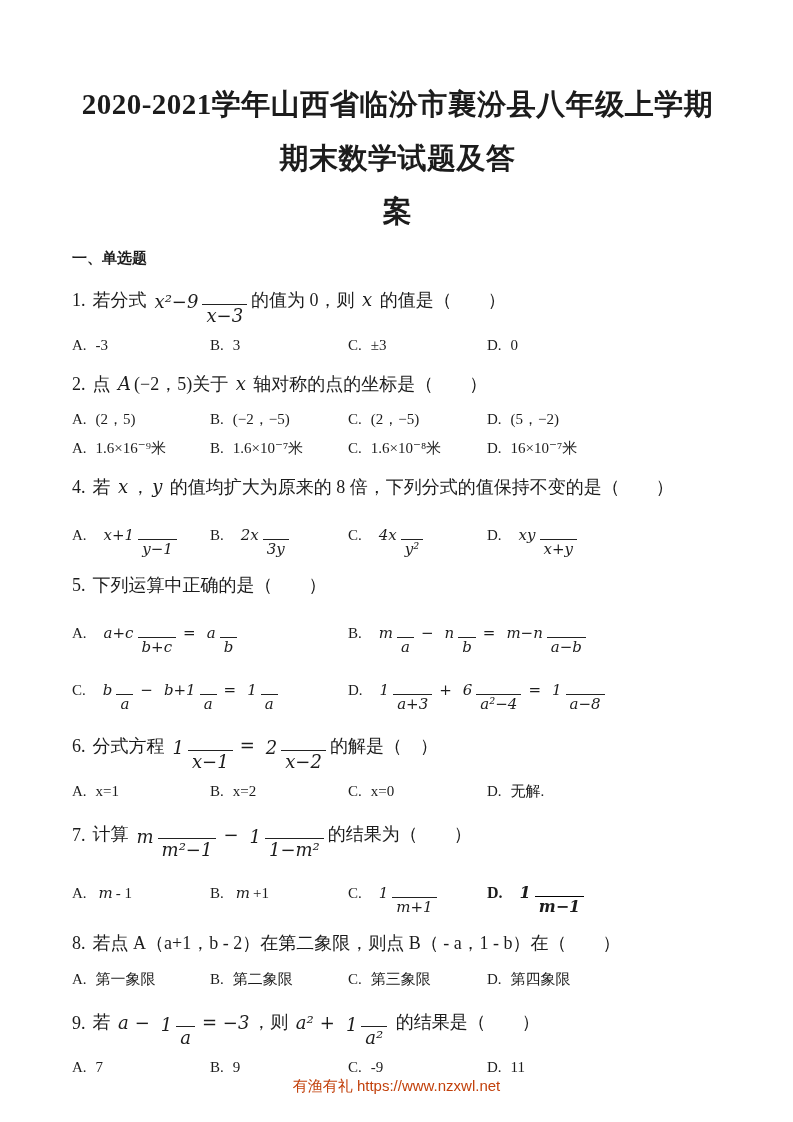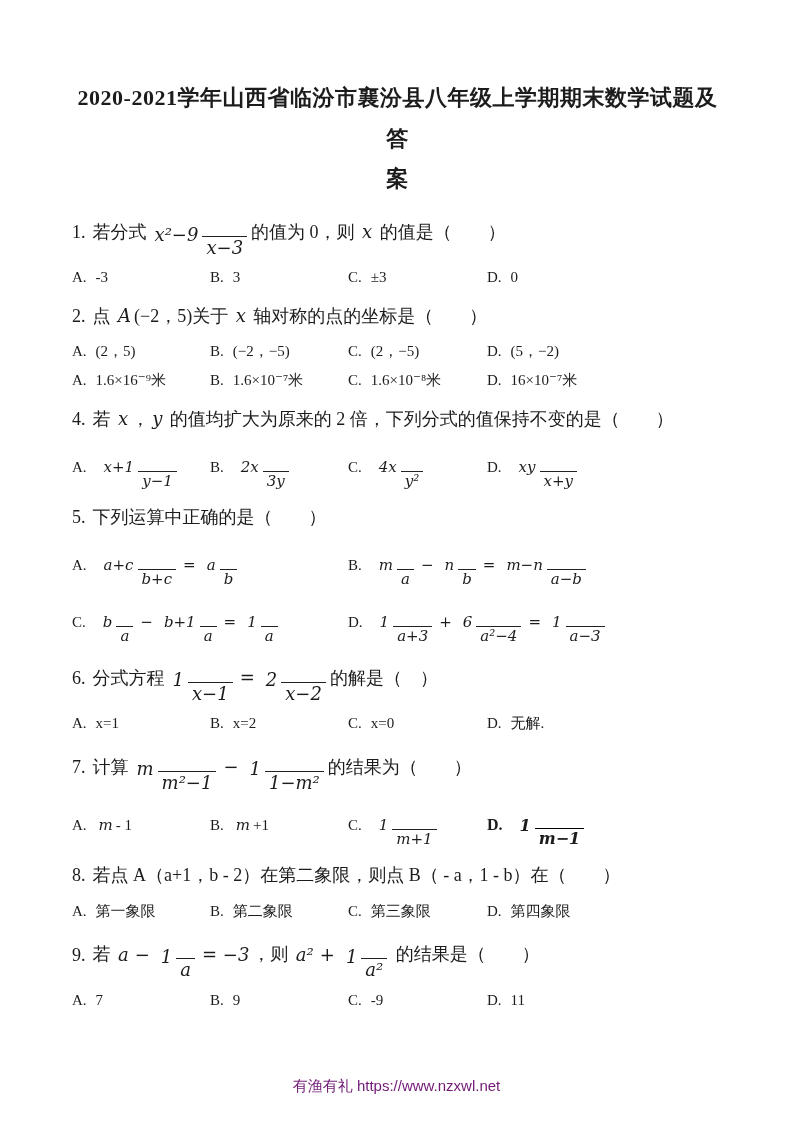--- a/index.html
+++ b/index.html
@@ -3,21 +3,21 @@
 <meta charset="utf-8">
 <style>
   html,body{margin:0;padding:0;}
   body{
     width:793px;height:1122px;position:relative;background:#ffffff;
     overflow:hidden;color:#1c1c1c;
     font-family:"Liberation Serif","DejaVu Serif",serif;
   }
   .content{padding:78px 70px 0 72px;}
   .title{
-    text-align:center;font-weight:bold;font-size:22px;line-height:1.85;
+    text-align:center;font-weight:bold;font-size:29px;line-height:1.85;
     letter-spacing:0.5px;margin-bottom:8px;
   }
   .title span{display:block;}
   .section-header{font-size:15px;font-weight:bold;margin:10px 0 2px 0;}
   .question{margin:0;}
   .stem{margin:9px 0 2px 0;font-size:18px;line-height:1.95;}
   .qnum{margin-right:7px;}
   .txt{}
   .math{font-style:italic;margin:0 3px;font-family:"DejaVu Serif","Liberation Serif",serif;}
   .frac{
@@ -31,32 +31,33 @@
     display:grid;grid-template-columns:138px 138px 139px 1fr;
     align-items:center;margin:7px 0 4px 0;font-size:15px;
   }
   .options.cols-2{grid-template-columns:276px 1fr;row-gap:10px;}
   .opt{display:flex;align-items:center;flex-wrap:wrap;min-height:22px;}
   .opt-label{margin-right:9px;}
   .opt.bold{font-weight:bold;font-size:16px;}
   .opt.bold .fden{border-top-width:1.8px;border-top-color:#000;}
   .footer{
     position:absolute;left:0;right:0;bottom:26px;text-align:center;
-    color:#701a75;font-size:15px;
+    color:#c2410c;font-size:15px;
     font-family:"Liberation Sans","DejaVu Sans",sans-serif;
   }
 </style>
 </head>
 <body>
 
 <div class="content">
   <div class="title">
     <span>2020-2021学年山西省临汾市襄汾县八年级上学期期末数学试题及答</span>
     <span>案</span>
   </div>
+  <div class="section-header">一、单选题</div>
   <div>
       <div class="question">
         <p class="stem"><span class="qnum">1.</span><span class="txt">若分式</span><span class="frac">
             <span class="fnum">x²−9</span>
             <span class="fden">x−3</span>
           </span><span class="txt">的值为 0，则 </span><span class="math">x</span><span class="txt"> 的值是（　　）</span></p>
         <div class="options">
           <span class="opt">
             <span class="opt-label">A.</span>
             <span class="txt">-3</span>
@@ -110,21 +111,21 @@
             <span class="opt-label">C.</span>
             <span class="txt">1.6×10⁻⁸米</span>
           </span>
           <span class="opt">
             <span class="opt-label">D.</span>
             <span class="txt">16×10⁻⁷米</span>
           </span>
         </div>
       </div>
       <div class="question">
-        <p class="stem"><span class="qnum">4.</span><span class="txt">若 </span><span class="math">x</span><span class="txt">，</span><span class="math">y</span><span class="txt"> 的值均扩大为原来的 2 倍，下列分式的值保持不变的是（　　）</span></p>
+        <p class="stem"><span class="qnum">4.</span><span class="txt">若 </span><span class="math">x</span><span class="txt">，</span><span class="math">y</span><span class="txt"> 的值均扩大为原来的 8 倍，下列分式的值保持不变的是（　　）</span></p>
         <div class="options">
           <span class="opt">
             <span class="opt-label">A.</span>
             <span class="frac">
               <span class="fnum">x+1</span>
               <span class="fden">y−1</span>
             </span>
           </span>
           <span class="opt">
             <span class="opt-label">B.</span>
@@ -205,21 +206,21 @@
               <span class="fden">a+3</span>
             </span>
             <span class="math">+</span>
             <span class="frac">
               <span class="fnum">6</span>
               <span class="fden">a²−4</span>
             </span>
             <span class="math">=</span>
             <span class="frac">
               <span class="fnum">1</span>
-              <span class="fden">a−3</span>
+              <span class="fden">a−8</span>
             </span>
           </span>
         </div>
       </div>
       <div class="question">
         <p class="stem"><span class="qnum">6.</span><span class="txt">分式方程</span><span class="frac">
             <span class="fnum">1</span>
             <span class="fden">x−1</span>
           </span><span class="math">=</span><span class="frac">
             <span class="fnum">2</span>

